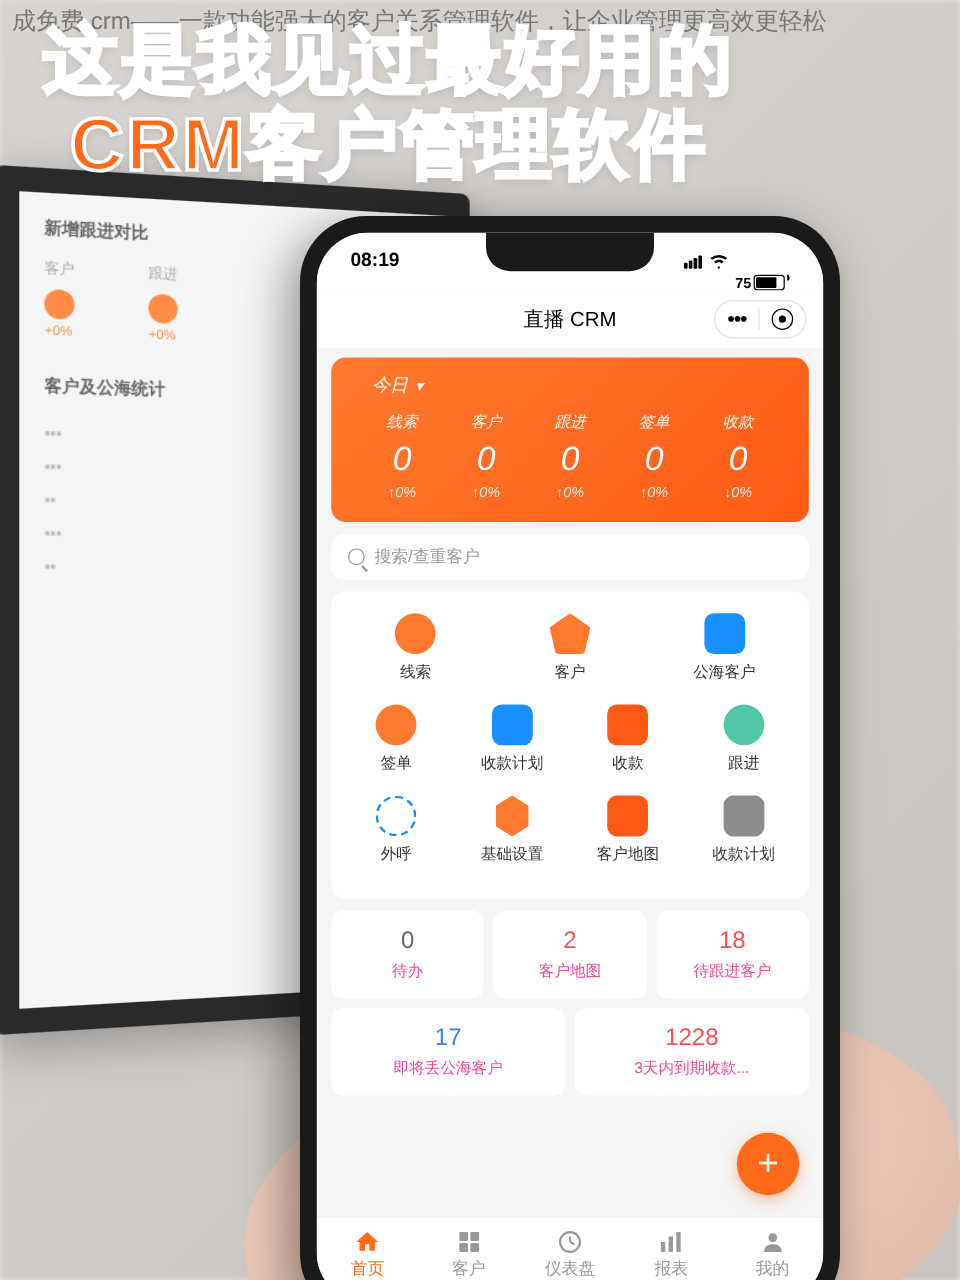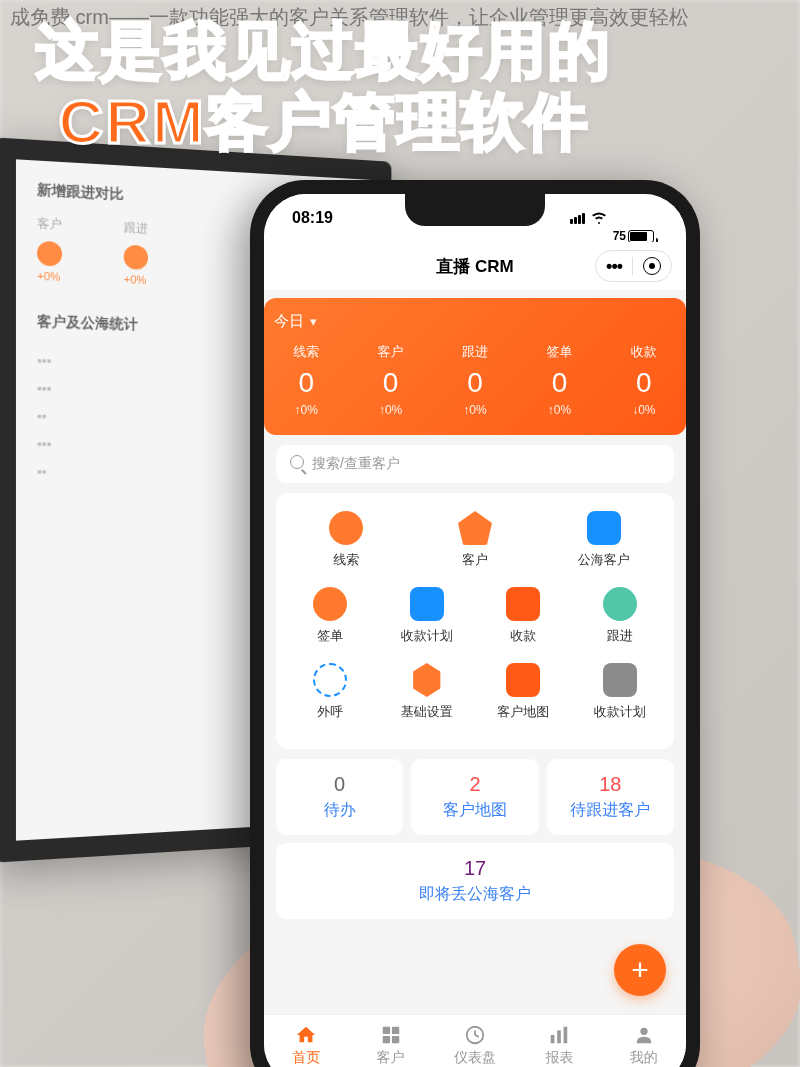--- a/index.html
+++ b/index.html
@@ -104,72 +104,73 @@
       justify-content: space-between;
       padding: 0 28px;
       font-size: 16px;
       font-weight: 600;
       background: #fff;
     }
     .status-right { display: flex; align-items: center; gap: 6px; font-size: 13px; }
     .signal-icon { display: flex; gap: 1px; align-items: flex-end; }
     .signal-bar { width: 3px; background: #000; border-radius: 1px; }
     .b1{height:5px}.b2{height:7px}.b3{height:9px}.b4{height:11px}
-    .battery { display: flex; align-items: flex-end; gap: 2px; margin-top: 36px; }
+    .battery { display: flex; align-items: flex-start; gap: 2px; margin-top: 36px; }
     .battery-body { width: 26px; height: 13px; border: 1.5px solid #000; border-radius: 3px; position: relative; padding: 1px; }
     .battery-fill { width: 75%; height: 100%; background: #000; border-radius: 1px; }
     .battery-tip { width: 2px; height: 5px; background: #000; border-radius: 0 2px 2px 0; }
     .app-header {
       height: 48px;
       display: flex;
       align-items: center;
       justify-content: center;
       background: #fff;
       position: relative;
       font-size: 17px;
-      font-weight: 700;
+      font-weight: 400;
     }
     .header-menu {
       position: absolute;
       right: 14px;
       top: 50%;
       transform: translateY(-50%);
       display: flex;
       align-items: center;
       border: 1px solid #e0e0e0;
       border-radius: 20px;
       height: 32px;
       padding: 0 10px;
       gap: 10px;
     }
     .header-dots { font-size: 18px; letter-spacing: -1px; }
     .header-divider { width: 1px; height: 18px; background: #e0e0e0; }
     .header-target { width: 18px; height: 18px; border: 1.5px solid #000; border-radius: 50%; position: relative; }
     .header-target::after { content:''; position:absolute; top:50%; left:50%; transform:translate(-50%,-50%); width:6px; height:6px; border-radius:50%; background:#000; }
     .today-card {
-      margin: 8px 0;
+      margin: 8px 12px;
       background: linear-gradient(135deg, #ff7a2e 0%, #ff5a15 100%);
       border-radius: 12px;
-      padding: 14px 0 18px;
+      padding: 14px 24px 18px;
       color: #fff;
+      font-style: italic;
     }
     .today-header { display: flex; align-items: center; gap: 6px; padding: 0 10px 12px; font-size: 15px; }
     .chevron { font-size: 13px; opacity: 0.9; }
     .today-stats { display: flex; justify-content: space-around; }
     .stat { text-align: center; flex: 1; }
     .stat-label { font-size: 13px; opacity: 0.95; margin-bottom: 6px; }
     .stat-value { font-size: 28px; font-weight: 300; margin-bottom: 4px; }
     .stat-pct { font-size: 12px; opacity: 0.9; }
     .search-box {
       margin: 10px 12px;
       background: #fff;
       border-radius: 10px;
       padding: 10px 14px;
       display: flex;
-      align-items: flex-start;
+      align-items: center;
       gap: 8px;
       color: #999;
       font-size: 14px;
     }
     .search-icon { width: 14px; height: 14px; border: 1.5px solid #999; border-radius: 50%; position: relative; }
     .search-icon::after { content:''; position:absolute; bottom:-4px; right:-4px; width:6px; height:1.5px; background:#999; transform:rotate(45deg); }
     .grid-card {
       margin: 0 12px 10px;
       background: #fff;
       border-radius: 12px;
@@ -205,24 +206,24 @@
     .summary-card { margin: 0 12px 10px; display: flex; gap: 8px; flex-wrap: wrap; }
     .summary-item {
       background: #fff;
       border-radius: 10px;
       padding: 14px 8px;
       text-align: center;
       flex: 1;
       min-width: 30%;
     }
     .summary-value { font-size: 20px; font-weight: 400; margin-bottom: 4px; }
-    .summary-label { font-size: 16px; color: #3b82f6; }
+    .summary-label { font-size: 13px; color: #ec4899; }
     .sv-gray { color: #666; }
     .sv-red { color: #ff4d4f; }
-    .sv-orange { color: #701a75; }
+    .sv-orange { color: #3b82f6; }
     .fab {
       position: absolute;
       right: 20px;
       bottom: 90px;
       width: 52px;
       height: 52px;
       border-radius: 50%;
       background: #ff6b1a;
       color: #fff;
       font-size: 30px;
@@ -438,20 +439,24 @@
           <div class="summary-label">客户地图</div>
         </div>
         <div class="summary-item">
           <div class="summary-value sv-red">18</div>
           <div class="summary-label">待跟进客户</div>
         </div>
         <div class="summary-item">
           <div class="summary-value sv-orange">17</div>
           <div class="summary-label">即将丢公海客户</div>
         </div>
+        <div class="summary-item">
+          <div class="summary-value sv-red">1228</div>
+          <div class="summary-label">3天内到期收款...</div>
+        </div>
       </div>
 
     <div class="fab">+</div>
 
     <div class="tabbar" id="tabbar">
         <div class="tab-item active">
           <div class="tab-icon">
             <svg width="22" height="22" viewBox="0 0 24 24" fill="#999">
               <path d="M12 3 L2 12 H5 V20 H10 V14 H14 V20 H19 V12 H22 Z"></path>
             </svg>

